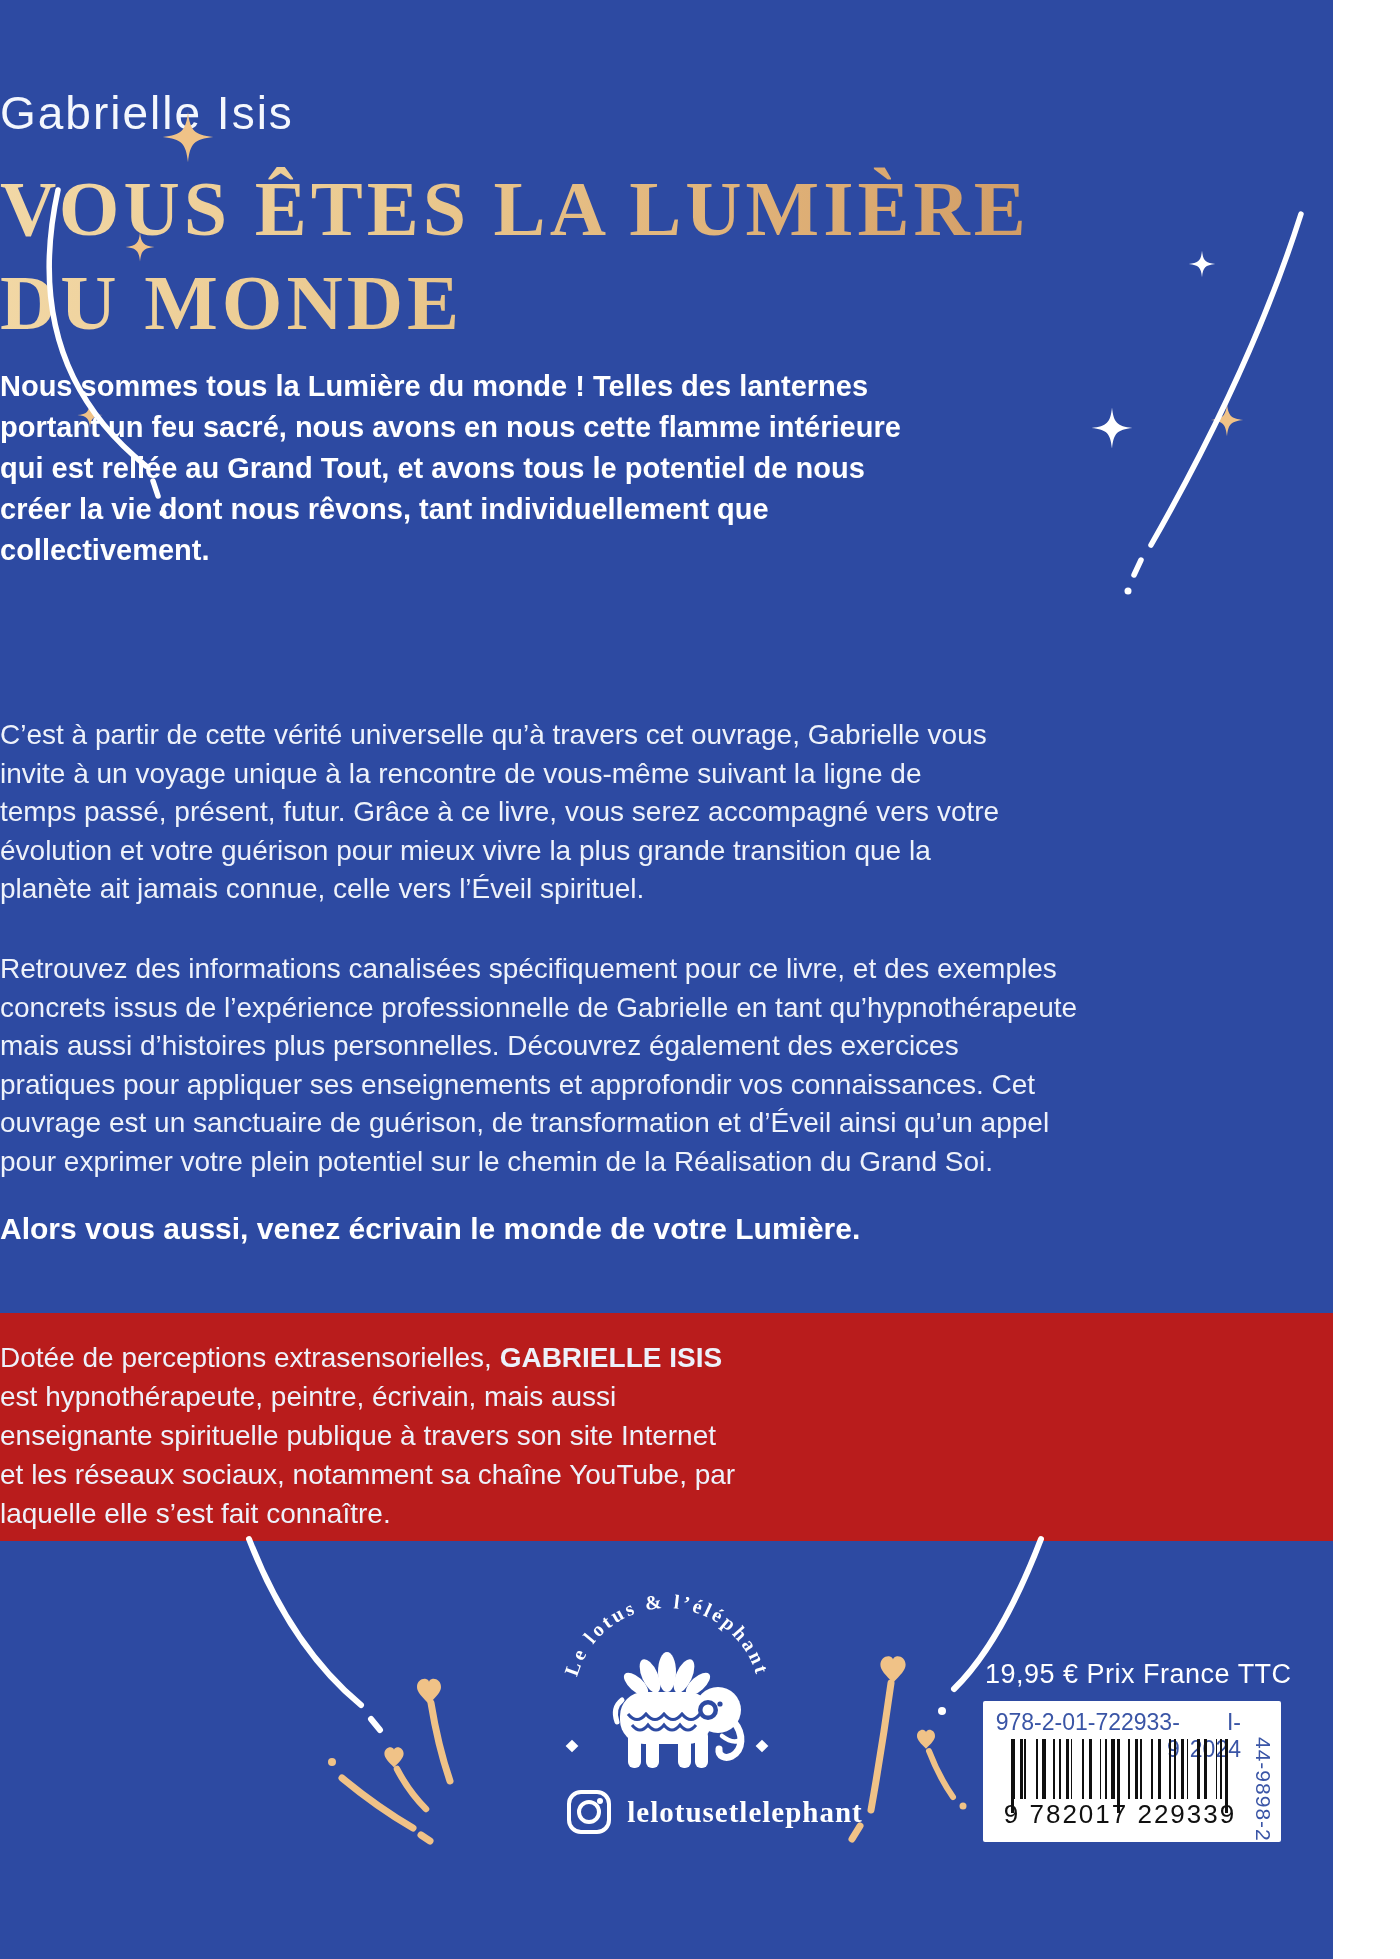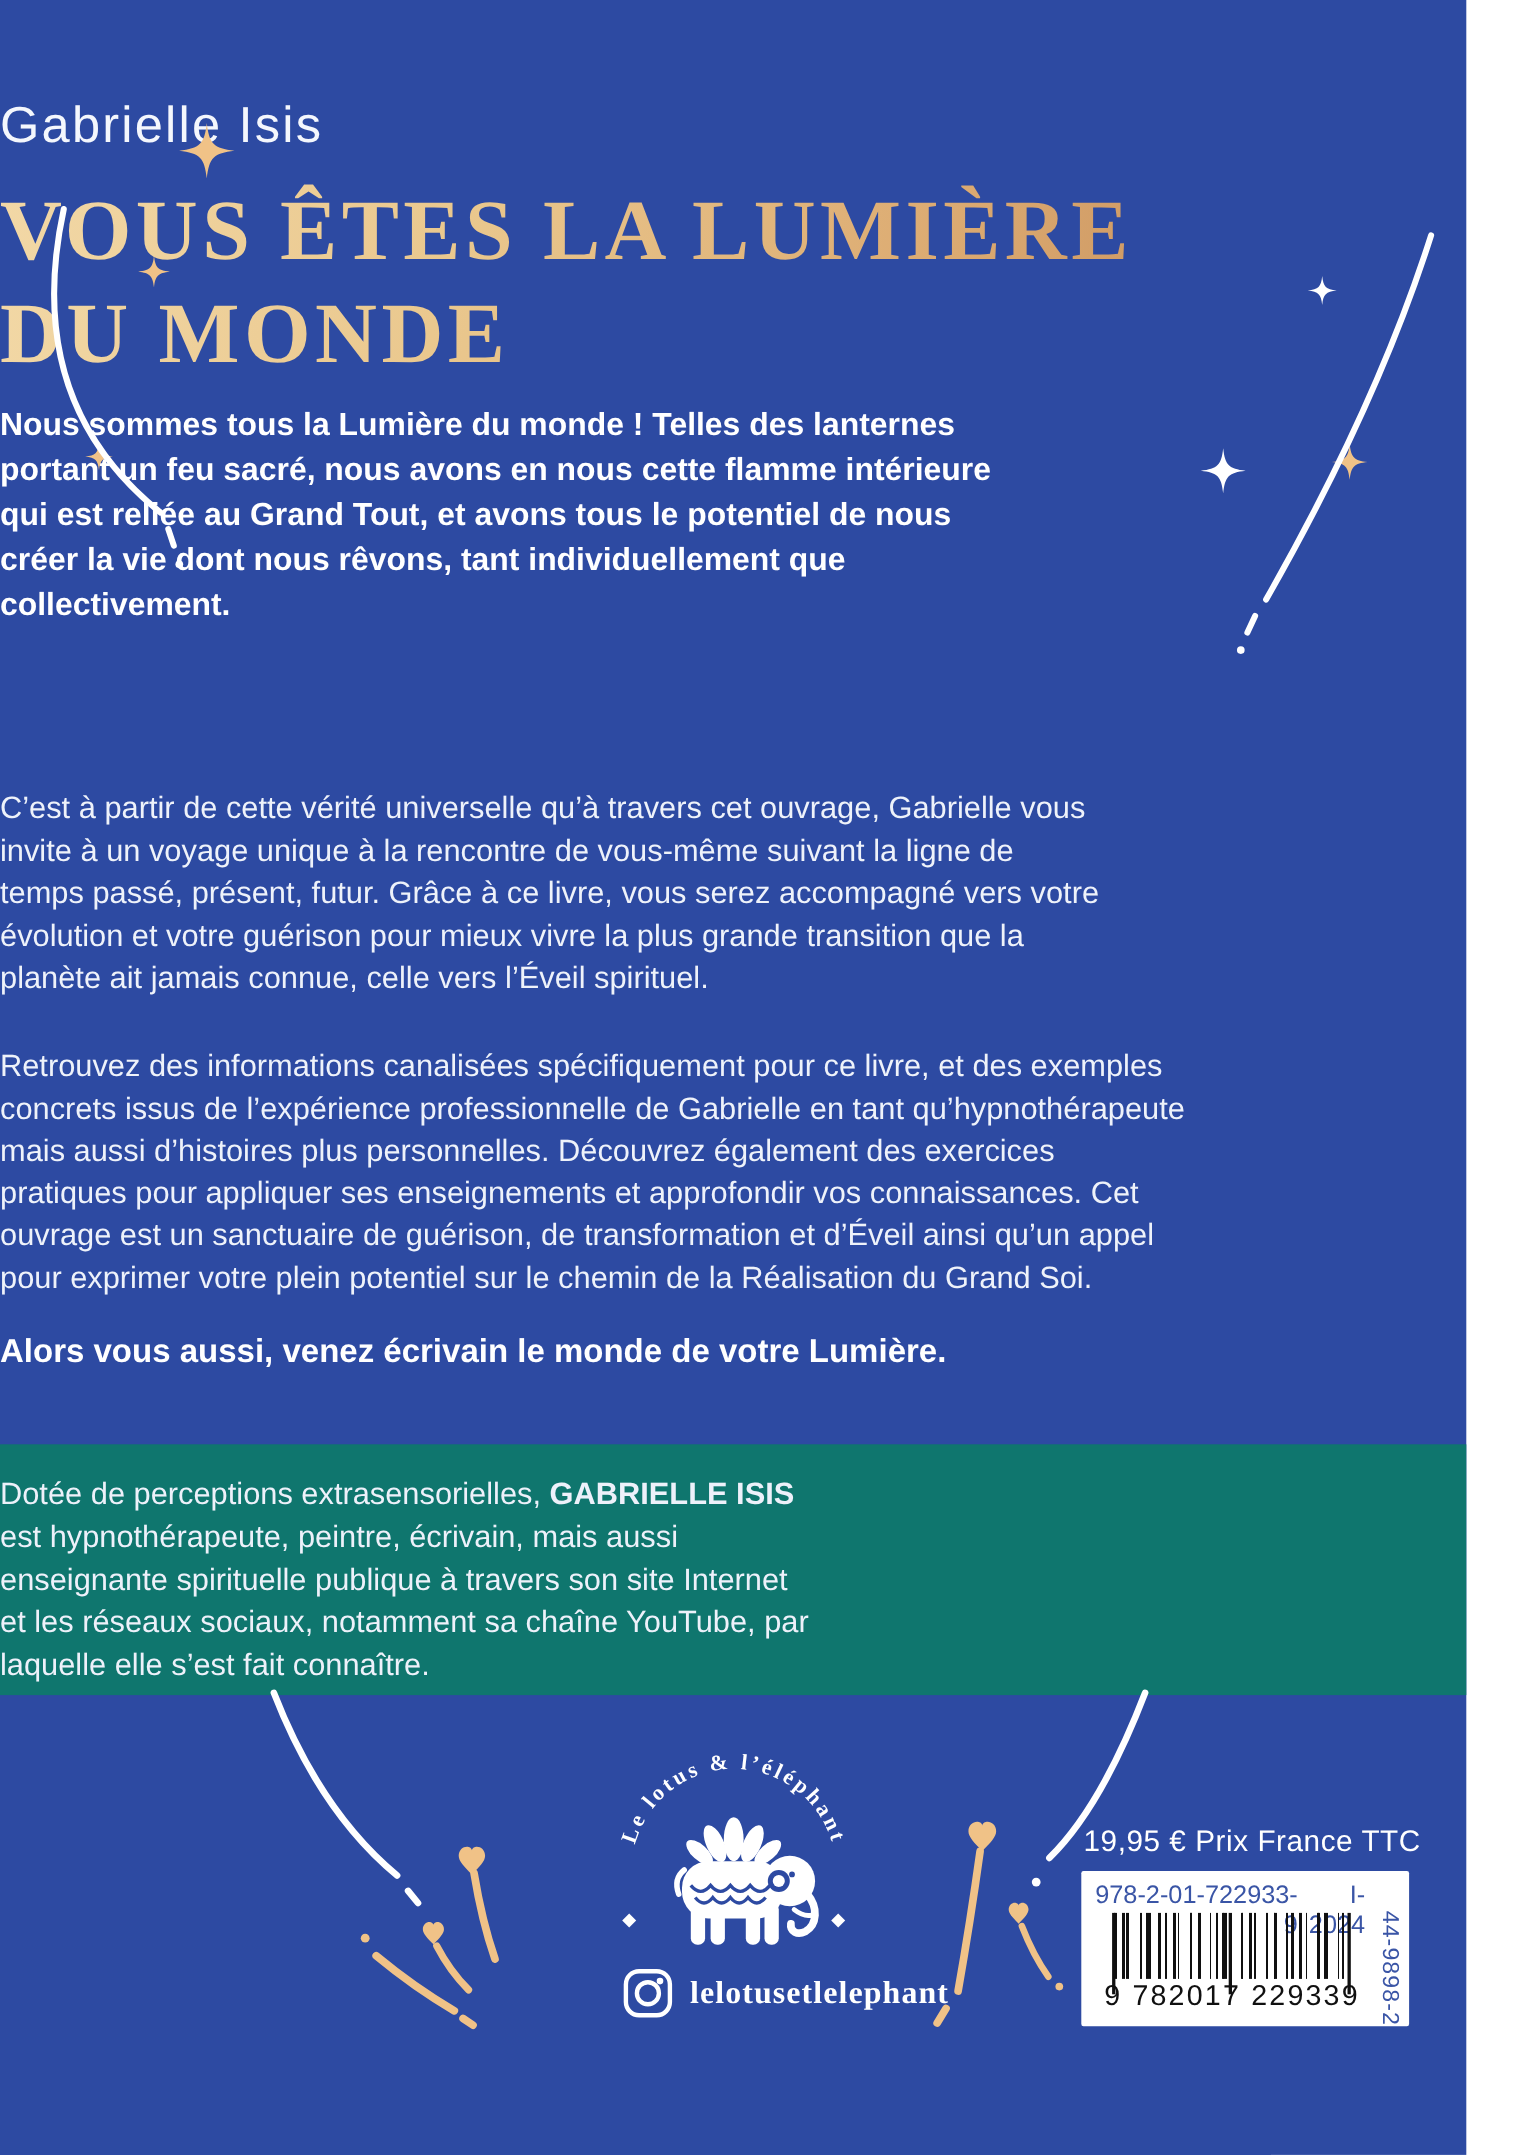--- a/index.html
+++ b/index.html
@@ -28,21 +28,21 @@
   }
   .intro-inner,.p2-inner,.p3-inner,.bio-inner{display:inline-block;}
   .intro-inner{max-width:935px;}
   .p2{top:716px;font-size:28px;line-height:38.5px;color:#eef2fa;}
   .p2-inner{max-width:1005px;}
   .p3{top:950px;font-size:28px;line-height:38.5px;color:#eef2fa;}
   .p3-inner{max-width:1080px;}
   .call{top:1212px;font-size:30px;font-weight:700;color:#ffffff;}
 
   .band{
-    position:absolute;left:0;top:1313px;width:1333px;height:228px;background:#0f766e;
+    position:absolute;left:0;top:1313px;width:1333px;height:228px;background:#b91c1c;
   }
   .bio{top:1338px;font-size:28px;line-height:39px;color:#edf1fa;}
   .bio-inner{max-width:745px;}
   .bio-name{font-weight:700;}
 
   .ig-row{
     position:absolute;left:0;top:1789px;width:1333px;
     display:flex;justify-content:center;align-items:center;gap:15px;padding-left:48px;
   }
   .ig-handle{

